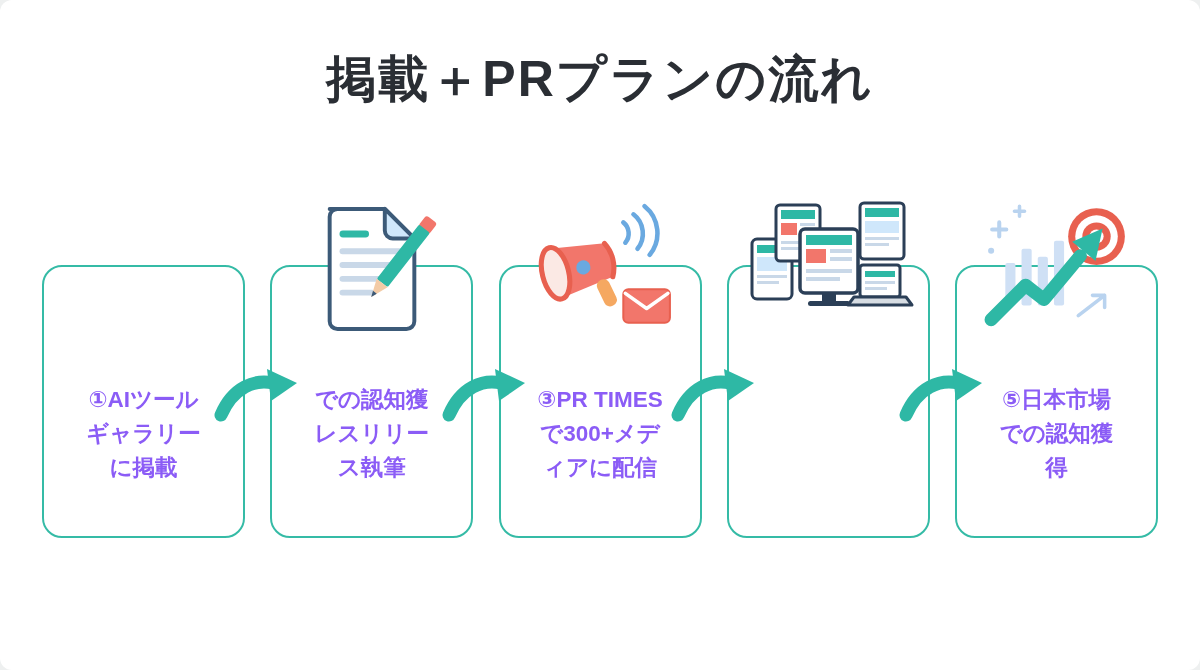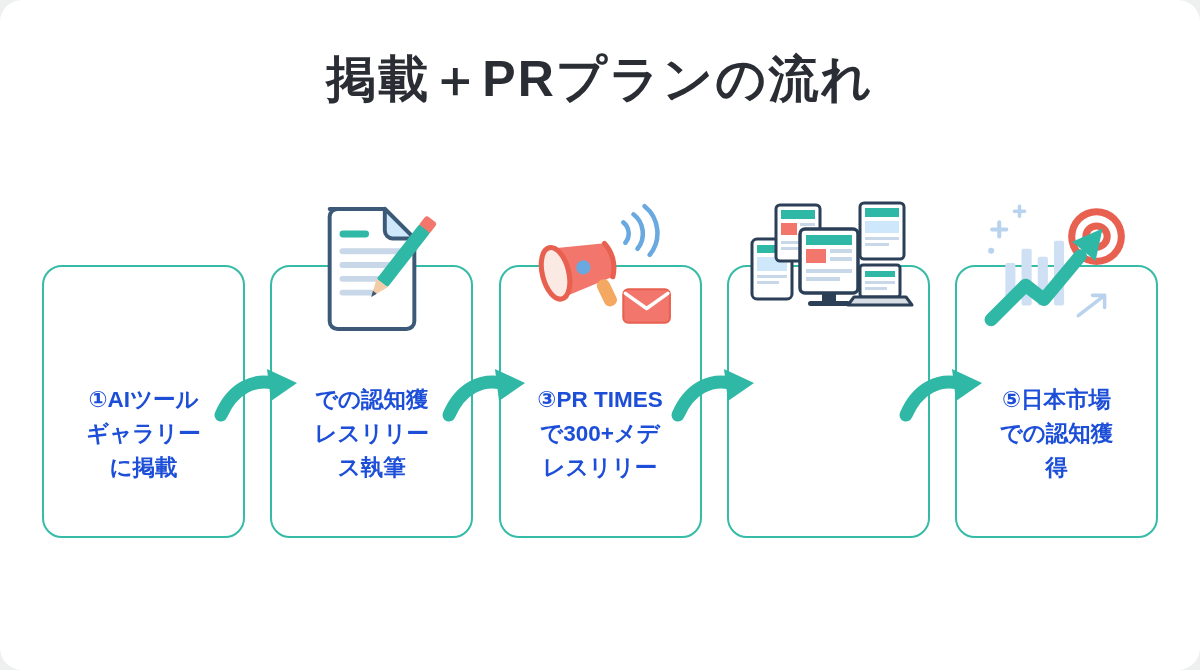--- a/index.html
+++ b/index.html
@@ -1,23 +1,23 @@
 <!DOCTYPE html>
 <html><head>
 <meta charset="utf-8">
 <style>
   * { margin:0; padding:0; box-sizing:border-box; }
   html,body { width:1200px; height:670px; background:#eef0f0; font-family:"Liberation Sans","DejaVu Sans",sans-serif; overflow:hidden; }
-  .canvas { position:relative; width:1200px; height:670px; background:#ffffff; border-radius:22px; overflow:hidden; }
+  .canvas { position:relative; width:1200px; height:670px; background:#ffffff; border-radius:12px; overflow:hidden; }
   .title { position:absolute; top:46px; left:0; width:100%; text-align:center; font-size:50px; font-weight:900; color:#2a2e34; letter-spacing:2px; }
   .steps { position:absolute; top:265px; left:42px; right:42px; display:flex; justify-content:space-between; }
   .step { position:relative; width:203px; height:273px; background:#ffffff; border:2.5px solid #35bba6; border-radius:20px; }
   .icon { position:absolute; top:-74px; left:50%; transform:translateX(-50%); width:156px; height:150px; display:flex; align-items:center; justify-content:center; z-index:2; }
   .icon svg { overflow:visible; }
-  .label { position:absolute; top:116px; left:0; width:100%; padding:0 6px; text-align:center; font-size:22.5px; font-weight:bold; line-height:34px; color:#1d4ed8; white-space:pre-line; }
+  .label { position:absolute; top:116px; left:0; width:100%; padding:0 6px; text-align:center; font-size:22.5px; font-weight:bold; line-height:34px; color:#8b5cf6; white-space:pre-line; }
   .arrow { position:absolute; top:94px; right:-57px; width:88px; height:64px; z-index:4; }
 </style>
 </head>
 <body>
 
 <div class="canvas">
 
   <h1 class="title">掲載＋PRプランの流れ</h1>
 
   <div class="steps">
@@ -75,21 +75,21 @@
             <ellipse cx="30" cy="63" rx="13" ry="26" fill="#fbe9e4" stroke="#e8604f" stroke-width="5"></ellipse>
             <rect x="68" y="80" width="13" height="28" rx="6" fill="#f5a861" transform="rotate(-12 74 94)"></rect>
             <circle cx="58" cy="64" r="7" fill="#6aa9e0"></circle>
           </g>
           <rect x="98" y="86" width="46" height="33" rx="5" fill="#f2766b" stroke="#e8604f" stroke-width="2"></rect>
           <path d="M100 90 l21 15 21 -15" fill="none" stroke="#ffffff" stroke-width="3.5" stroke-linejoin="round" stroke-linecap="round"></path>
         </svg>
       </span>
       <div class="label">③PR TIMES
 で300+メデ
-レスリリー</div>
+ィアに配信</div>
       <span class="arrow">
         <svg viewBox="0 0 86 64" width="88" height="64" aria-hidden="true">
           <path d="M8 54 C 20 26, 42 18, 60 22" fill="none" stroke="#2eb8a5" stroke-width="13" stroke-linecap="round"></path>
           <polygon points="54,8 84,22 58,40" fill="#2eb8a5"></polygon>
         </svg>
       </span>
     </div>
 
     <div class="step">
       <span class="icon">

